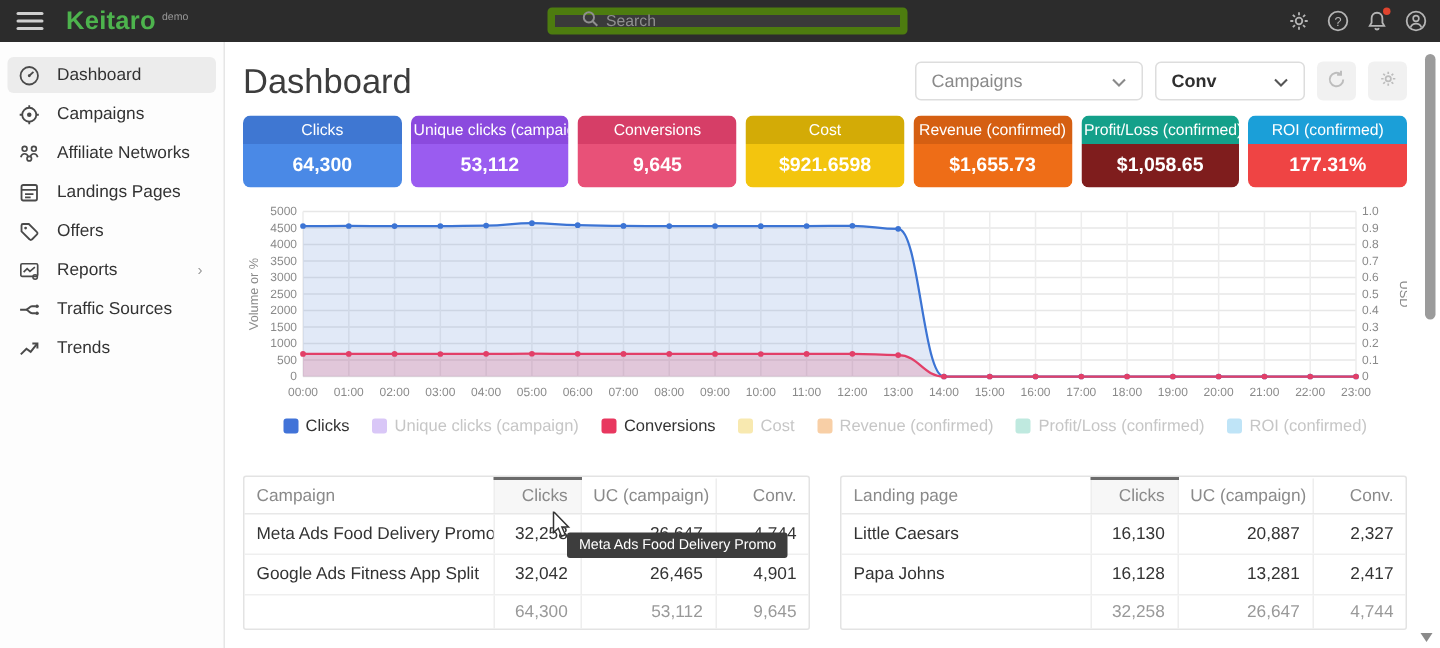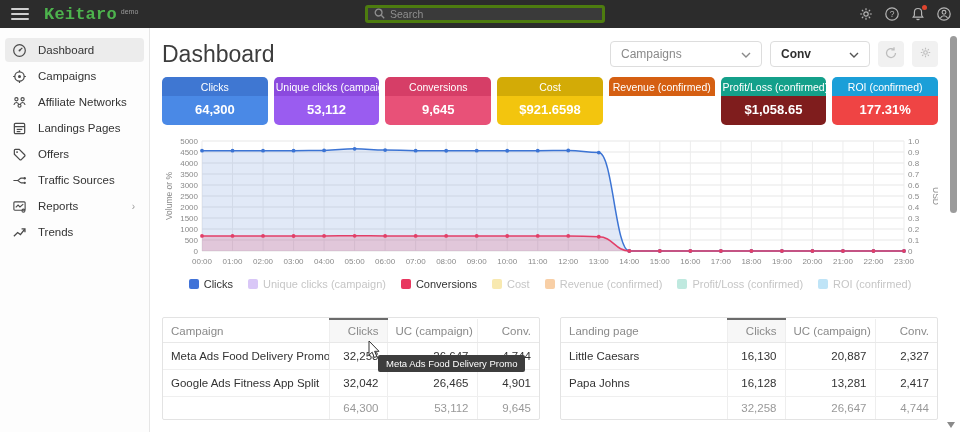--- a/index.html
+++ b/index.html
@@ -3,23 +3,23 @@
 <meta charset="utf-8">
 <style>
   * { margin:0; padding:0; box-sizing:border-box; }
   html,body { width:960px; height:432px; overflow:hidden; font-family:"Liberation Sans", sans-serif; background:#fff; }
   .app { position:absolute; inset:0; width:960px; height:432px; }
 
   
   .topbar { position:absolute; left:0; top:0; right:0; height:28px; background:#2c2c2c; display:flex; align-items:center; z-index:30; }
   .hamburger { width:18px; height:12px; margin-left:11px; display:flex; flex-direction:column; justify-content:space-between; cursor:pointer; }
   .hamburger span { display:block; height:2px; background:#cfcfcf; border-radius:1px; }
-  .logo { color:#4db34d; font-weight:bold; font-size:17px; letter-spacing:.2px; margin-left:15px;font-family:Liberation Mono, monospace; }
+  .logo { color:#4db34d; font-weight:bold; font-size:17px; letter-spacing:.2px; margin-left:15px; }
   .logo-suffix { color:#9a9a9a; font-size:7px; margin-left:4px; margin-top:-6px; }
-  .search { position:absolute; left:365px; top:5px; width:240px; height:18px; background:#3a3a3a; border:3px solid #4d7c0f; border-radius:3px; display:flex; align-items:center; padding:0 6px; }
+  .search { position:absolute; left:365px; top:5px; width:240px; height:18px; background:#3a3a3a; border:5px solid #4d7c0f; border-radius:3px; display:flex; align-items:center; padding:0 18px; }
   .search input { flex:1; background:transparent; border:none; outline:none; color:#ccc; font-size:10.5px; margin-left:5px; }
   .search input::placeholder { color:#8f8f8f; }
   .topbar-icons { position:absolute; right:8px; top:0; height:28px; display:flex; align-items:center; gap:10px; }
   .tb-ic { position:relative; width:16px; height:16px; cursor:pointer; }
   .tb-ic svg { display:block; }
   .notif-dot { position:absolute; right:-1px; top:-1px; width:5px; height:5px; background:#e0442e; border-radius:50%; }
 
   
   .sidebar { position:absolute; left:0; top:28px; bottom:0; width:150px; background:#fdfdfd; border-right:1px solid #e6e6e6; padding-top:8px; z-index:20; }
   .side-item { display:flex; align-items:center; height:24px; margin:2px 5px; padding:0 7px; border-radius:4px; cursor:pointer; color:#333; font-size:11.5px; position:relative; }
@@ -168,38 +168,38 @@
     </div>
     <div class="side-item">
       <span class="icn"><svg width="15" height="15" viewBox="0 0 16 16">
             <path d="M2.5 3.5v4.2L8.3 13.5a1.1 1.1 0 0 0 1.6 0l3.6-3.6a1.1 1.1 0 0 0 0-1.6L7.7 2.5H3.5a1 1 0 0 0-1 1z" fill="none" stroke="#4a4a4a" stroke-width="1.3"></path>
             <circle cx="5.4" cy="5.4" r="1" fill="#4a4a4a"></circle>
           </svg></span>
       <span>Offers</span>
     </div>
     <div class="side-item">
       <span class="icn"><svg width="15" height="15" viewBox="0 0 16 16">
+            <g stroke="#4a4a4a" stroke-width="1.2" fill="none">
+              <rect x="2" y="3" width="12" height="9" rx="1"></rect>
+              <polyline points="4,9 6.5,6.5 8.5,8.5 12,5.5"></polyline>
+            </g>
+            <circle cx="12.2" cy="12.4" r="1.6" fill="none" stroke="#4a4a4a" stroke-width="1.1"></circle>
+          </svg></span>
+      <span>Reports</span>
+      <span class="chev">›</span>
+    </div>
+    <div class="side-item">
+      <span class="icn"><svg width="15" height="15" viewBox="0 0 16 16">
             <g stroke="#4a4a4a" stroke-width="1.3" fill="none">
               <path d="M1.5 8h4c2 0 2.5-2.5 4.5-2.5h2.5M5.5 8c2 0 2.5 2.5 4.5 2.5h2.5"></path>
             </g>
             <circle cx="13.5" cy="5.5" r="1.3" fill="#4a4a4a"></circle>
             <circle cx="13.5" cy="10.5" r="1.3" fill="#4a4a4a"></circle>
           </svg></span>
       <span>Traffic Sources</span>
-    </div>
-    <div class="side-item">
-      <span class="icn"><svg width="15" height="15" viewBox="0 0 16 16">
-            <g stroke="#4a4a4a" stroke-width="1.2" fill="none">
-              <rect x="2" y="3" width="12" height="9" rx="1"></rect>
-              <polyline points="4,9 6.5,6.5 8.5,8.5 12,5.5"></polyline>
-            </g>
-            <circle cx="12.2" cy="12.4" r="1.6" fill="none" stroke="#4a4a4a" stroke-width="1.1"></circle>
-          </svg></span>
-      <span>Reports</span>
-      <span class="chev">›</span>
     </div>
     <div class="side-item">
       <span class="icn"><svg width="15" height="15" viewBox="0 0 16 16">
             <polyline points="2,12 6,8 9,10.2 13.5,4.5" fill="none" stroke="#4a4a4a" stroke-width="1.4"></polyline>
             <path d="M10.2 4.2h3.6v3.6" fill="none" stroke="#4a4a4a" stroke-width="1.4"></path>
           </svg></span>
       <span>Trends</span>
     </div>
   </aside>
 
@@ -248,20 +248,21 @@
         <div class="card">
           <div class="card-h" style="background:#d63e67">Conversions</div>
                  <div class="card-v" style="background:#e85178">9,645</div>
         </div>
         <div class="card">
           <div class="card-h" style="background:#d3ab06">Cost</div>
                  <div class="card-v" style="background:#f3c50e">$921.6598</div>
         </div>
         <div class="card">
           <div class="card-h" style="background:#d55f12">Revenue (confirmed)</div>
+                 <div class="card-v" style="background:#ee6d17">$1,655.73</div>
         </div>
         <div class="card">
           <div class="card-h" style="background:#14a08a">Profit/Loss (confirmed)</div>
                  <div class="card-v" style="background:#7f1d1d">$1,058.65</div>
         </div>
         <div class="card">
           <div class="card-h" style="background:#1b9fd8">ROI (confirmed)</div>
                  <div class="card-v" style="background:#ef4444">177.31%</div>
         </div>
       </div>

